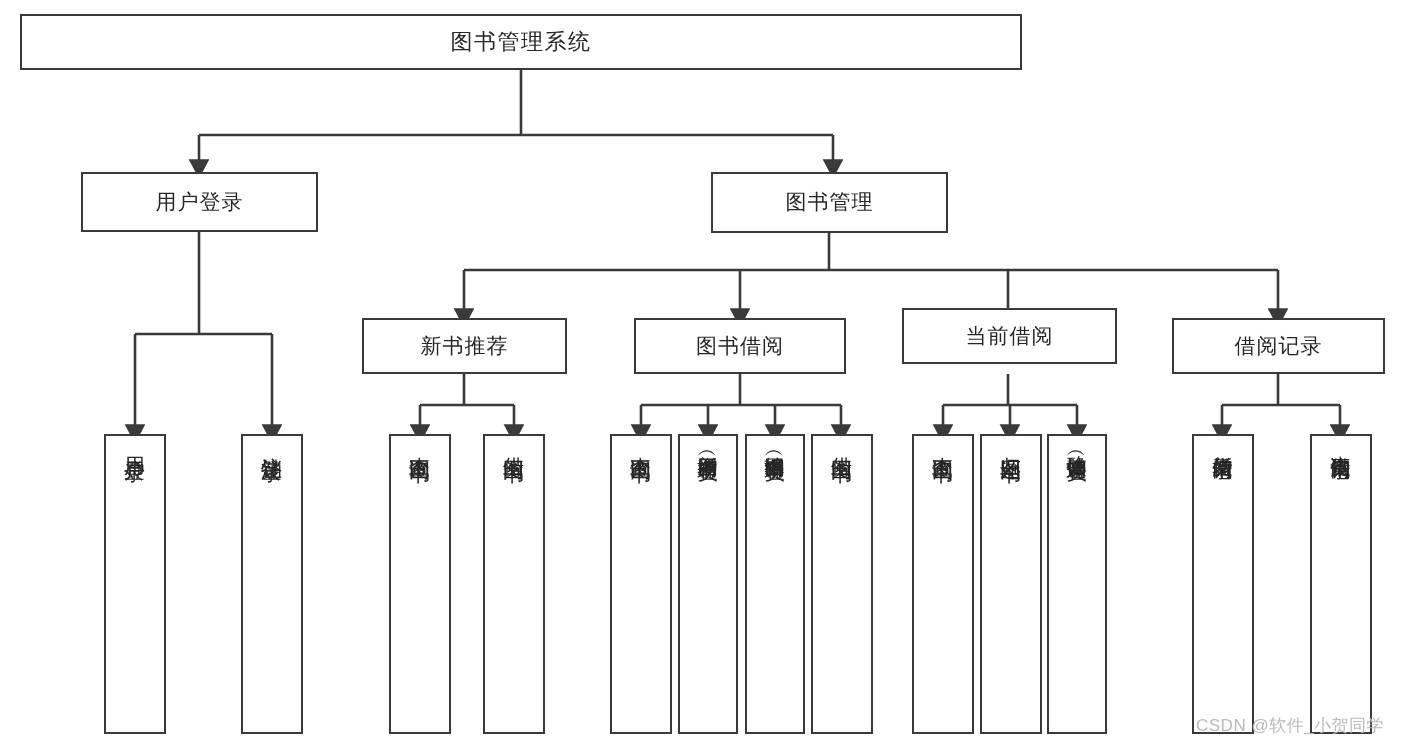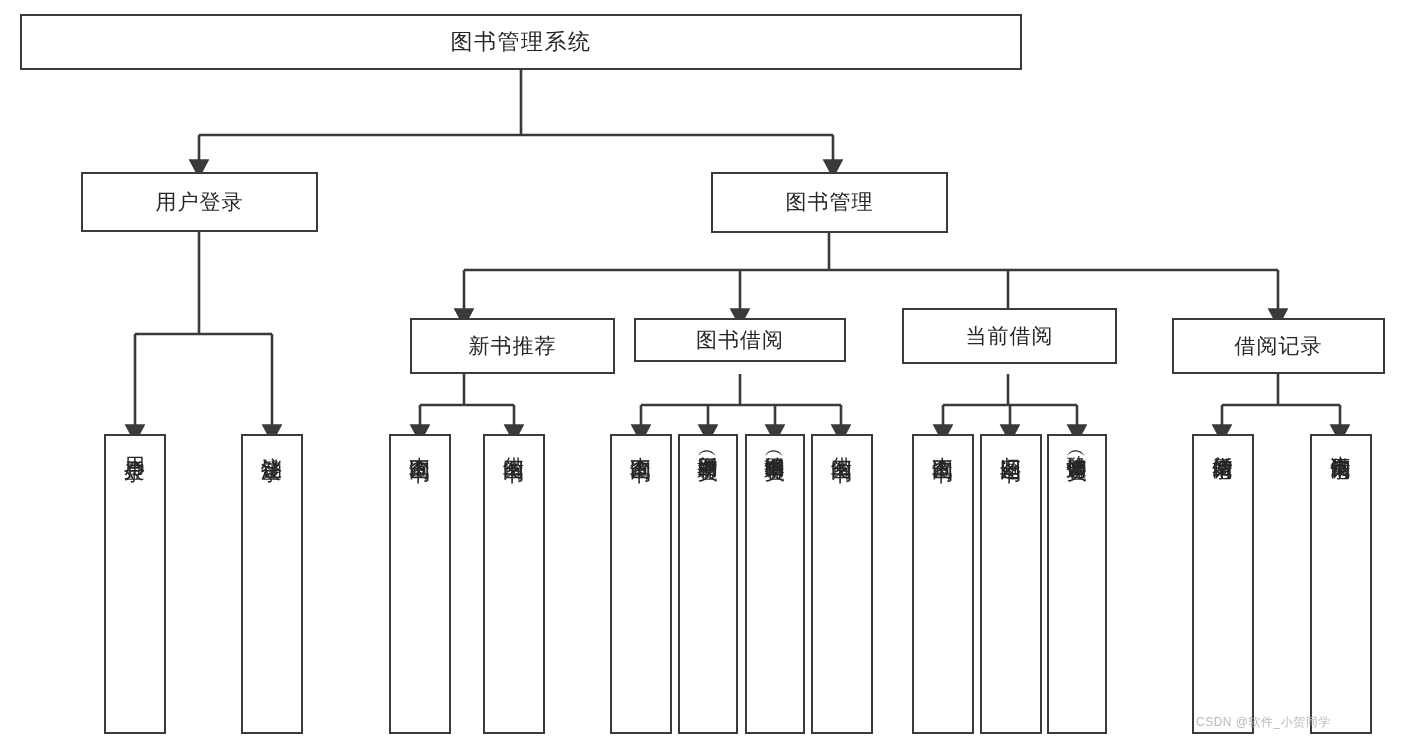--- a/index.html
+++ b/index.html
@@ -66,21 +66,21 @@
     white-space: normal;
     max-height: 100%;
   }
   .node.v.tall .lbl {
     font-size: 20px;
     letter-spacing: 1px;
   }
   .watermark {
     position: absolute;
     color: #b9b9b9;
-    font-size: 12px;
+    font-size: 17px;
     letter-spacing: 0.5px;
     white-space: nowrap;
     user-select: none;
   }
 </style>
 </head>
 <body>
 
 <div id="canvas">
 
@@ -138,24 +138,24 @@
     <span class="lbl">图书管理系统</span>
   </div>
 
   <div class="node h" style="left:81px; top:172px; width:237px; height:60px;">
     <span class="lbl">用户登录</span>
   </div>
   <div class="node h" style="left:711px; top:172px; width:237px; height:61px;">
     <span class="lbl">图书管理</span>
   </div>
 
-  <div class="node h" style="left:362px; top:318px; width:205px; height:56px;margin-left:48px;">
+  <div class="node h" style="left:362px; top:318px; width:205px; height:56px;">
     <span class="lbl">新书推荐</span>
   </div>
-  <div class="node h" style="left:634px; top:318px; width:212px; height:44px;">
+  <div class="node h" style="left:634px; top:318px; width:212px; height:56px;">
     <span class="lbl">图书借阅</span>
   </div>
   <div class="node h" style="left:902px; top:308px; width:215px; height:56px;">
     <span class="lbl">当前借阅</span>
   </div>
   <div class="node h" style="left:1172px; top:318px; width:213px; height:56px;">
     <span class="lbl">借阅记录</span>
   </div>
 
   <div class="node v" style="left:104px; top:434px; width:62px; height:300px;">

